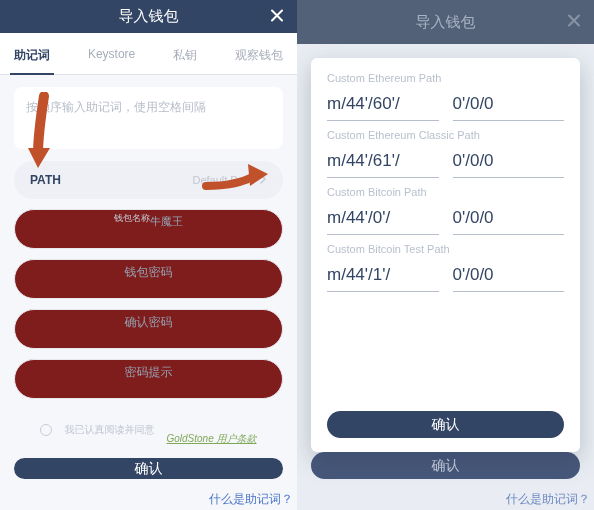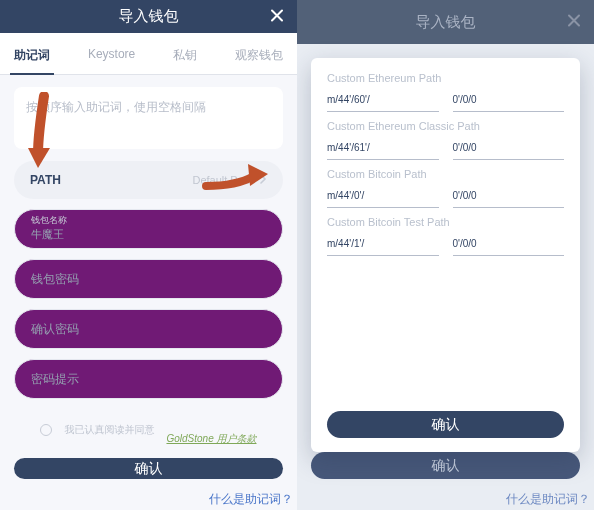--- a/index.html
+++ b/index.html
@@ -102,27 +102,27 @@
   }
   .path-right {
     display: flex;
     align-items: center;
     gap: 6px;
     font-size: 11px;
     color: #c1c6d0;
   }
   .field {
     margin-top: 10px;
-    background: #701a75;
+    background: #7f1d1d;
     border: 1px solid #e5e8ef;
     border-radius: 22px;
     height: 40px;
     padding: 4px 16px;
     display: flex;
-    flex-direction: column;
+    flex-direction: row;
     justify-content: center;
   }
   .field .micro {
     font-size: 9px;
     color: #c5cad5;
     line-height: 1;
     margin-bottom: 2px;
   }
   .field .val {
     font-size: 11px;
@@ -205,21 +205,21 @@
   }
   .path-inputs {
     display: flex;
     gap: 14px;
   }
   .path-inputs .pi {
     flex: 1;
     border: none;
     border-bottom: 1px solid #b6bdcb;
     padding: 4px 0 6px;
-    font-size: 10px;
+    font-size: 17px;
     color: #334564;
   }
   .modal .primary-btn {
     margin: auto 0 0;
     width: 100%;
   }
   
   .arrow {
     position: absolute;
     pointer-events: none;

